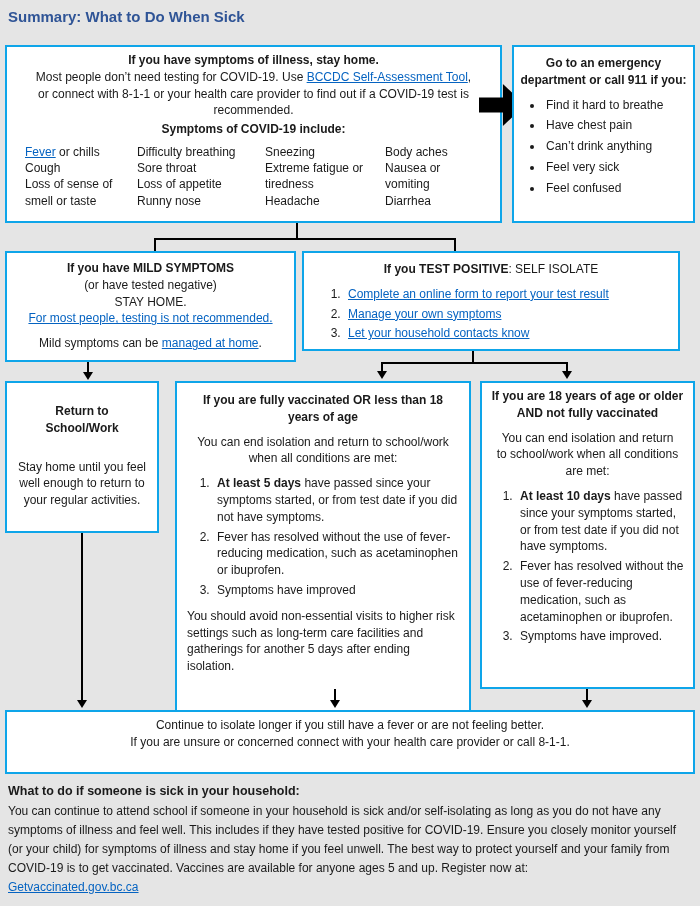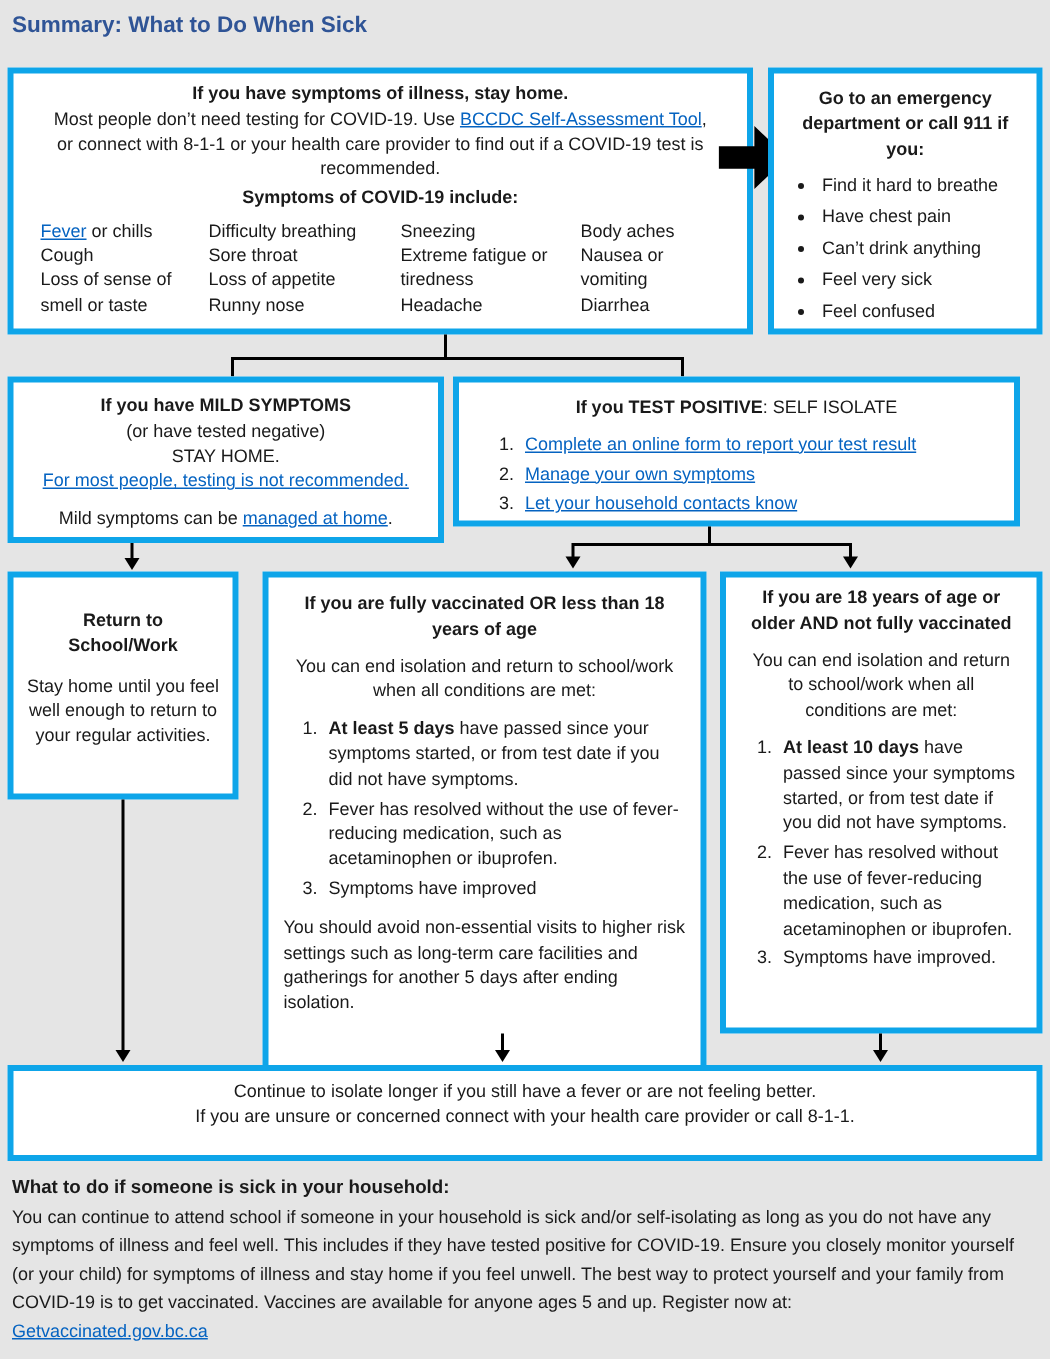--- a/index.html
+++ b/index.html
@@ -18,21 +18,21 @@
     background:#e5e5e5;
     overflow:hidden;
   }
   .page-title{
     position:absolute;left:8px;top:8px;
     font-size:15px;font-weight:bold;
     color:var(--title-blue,#2F5496);
   }
   .box{
     position:absolute;
-    border:4px solid #0ea5e9;
+    border:2px solid #0ea5e9;
     background:#fff;
     font-size:12px;
     line-height:1.4;
     overflow:hidden;
   }
   .center{text-align:center;}
   .bold{font-weight:bold;}
   .link{
     color:var(--link-blue,#0563C1);
     text-decoration:underline;
@@ -67,21 +67,21 @@
   }
   
   .box-mild{left:5px;top:251px;width:291px;height:111px;padding:7px 6px;}
   .box-mild .gap{margin-top:8px;}
   
   .box-positive{left:302px;top:251px;width:378px;height:100px;padding:8px 10px;}
   .box-positive ol{list-style:decimal;padding-left:30px;margin-top:8px;text-align:left;}
   .box-positive li{margin-bottom:3px;padding-left:4px;}
   
   .box-return{left:5px;top:381px;width:154px;height:152px;padding:20px 6px;}
-  .box-return .hd{max-width:96px;margin:0 auto 10px;}
+  .box-return .hd{max-width:96px;margin:0 auto 22px;}
   
   .box-vacc{left:175px;top:381px;width:296px;height:344px;padding:9px 10px;}
   .box-unvacc{left:480px;top:381px;width:215px;height:308px;padding:5px 8px;}
   .cond-intro{margin:8px 6px 8px;}
   .cond-list{list-style:decimal;padding-left:26px;text-align:left;}
   .cond-list li{margin-bottom:3px;padding-left:4px;}
   .cond-outro{margin-top:9px;text-align:left;}
   
   .box-final{left:5px;top:710px;width:690px;height:64px;padding:5px 10px;}
   

